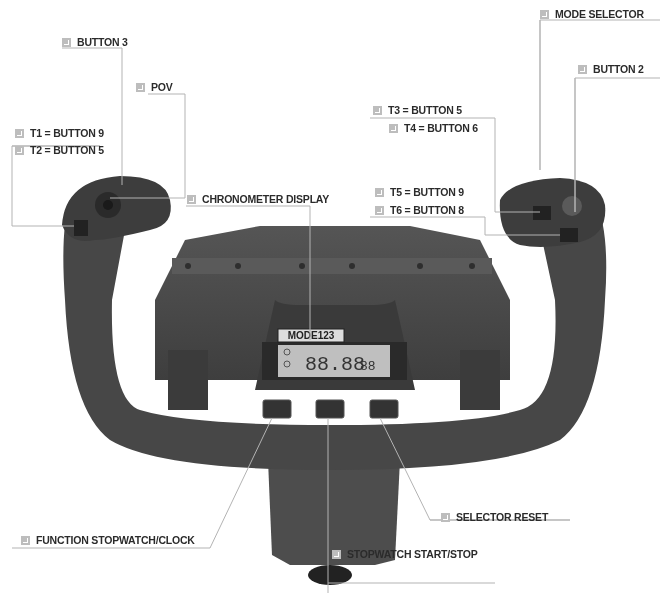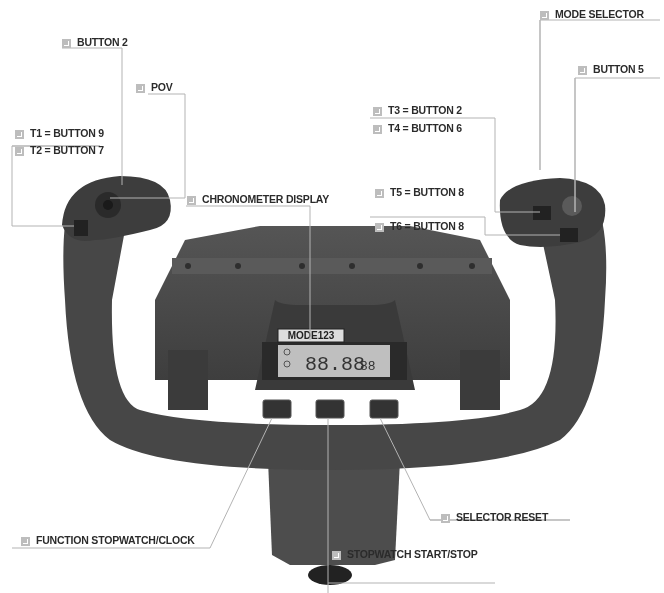--- a/index.html
+++ b/index.html
@@ -1,18 +1,18 @@
 <!DOCTYPE html>
 <html><head>
 <meta charset="utf-8">
 <style>
   html, body { margin:0; padding:0; background:#fff; }
   body { width:664px; height:593px; position:relative; overflow:hidden; font-family:"Liberation Sans", sans-serif; }
   #stage { position:absolute; left:0; top:0; width:664px; height:593px; }
-  .label { position:absolute; display:flex; align-items:flex-end; gap:6px; font-size:10.5px; font-weight:bold; color:#2b2b2b; letter-spacing:-0.2px; white-space:nowrap; }
+  .label { position:absolute; display:flex; align-items:center; gap:6px; font-size:10.5px; font-weight:bold; color:#2b2b2b; letter-spacing:-0.2px; white-space:nowrap; }
   .label .ico { width:9px; height:9px; background:#bdbdbd; position:relative; display:inline-block; }
   .label .ico::after { content:""; position:absolute; left:2px; top:2px; width:4px; height:4px; border-right:1px solid #fff; border-bottom:1px solid #fff; }
   svg { position:absolute; left:0; top:0; }
 </style>
 </head>
 <body>
 
 <div id="stage">
   <svg width="664" height="593" viewBox="0 0 664 593">
     <defs>
@@ -76,59 +76,59 @@
       <polyline points="370,217 485,217 485,235 560,235"></polyline>
       <polyline points="12,548 210,548 272,418"></polyline>
       <polyline points="430,520 570,520 430,520 380,418"></polyline>
       <polyline points="328,600 328,418"></polyline>
       <polyline points="328,583 495,583"></polyline>
     </g>
   </svg>
 
   <div class="label" style="left:62px;top:36px">
       <span class="ico"></span>
-      <span>BUTTON 2</span>
+      <span>BUTTON 3</span>
     </div>
   <div class="label" style="left:136px;top:81px">
       <span class="ico"></span>
       <span>POV</span>
     </div>
   <div class="label" style="left:15px;top:127px">
       <span class="ico"></span>
       <span>T1 = BUTTON 9</span>
     </div>
   <div class="label" style="left:15px;top:144px">
       <span class="ico"></span>
-      <span>T2 = BUTTON 7</span>
+      <span>T2 = BUTTON 5</span>
     </div>
   <div class="label" style="left:187px;top:193px">
       <span class="ico"></span>
       <span>CHRONOMETER DISPLAY</span>
     </div>
   <div class="label" style="left:540px;top:8px">
       <span class="ico"></span>
       <span>MODE SELECTOR</span>
     </div>
   <div class="label" style="left:578px;top:63px">
       <span class="ico"></span>
-      <span>BUTTON 5</span>
+      <span>BUTTON 2</span>
     </div>
   <div class="label" style="left:373px;top:104px">
       <span class="ico"></span>
-      <span>T3 = BUTTON 2</span>
+      <span>T3 = BUTTON 5</span>
     </div>
-  <div class="label" style="left:373px;top:122px">
+  <div class="label" style="left:389px;top:122px">
       <span class="ico"></span>
       <span>T4 = BUTTON 6</span>
     </div>
   <div class="label" style="left:375px;top:186px">
       <span class="ico"></span>
-      <span>T5 = BUTTON 8</span>
+      <span>T5 = BUTTON 9</span>
     </div>
-  <div class="label" style="left:375px;top:220px">
+  <div class="label" style="left:375px;top:204px">
       <span class="ico"></span>
       <span>T6 = BUTTON 8</span>
     </div>
   <div class="label" style="left:21px;top:534px">
       <span class="ico"></span>
       <span>FUNCTION STOPWATCH/CLOCK</span>
     </div>
   <div class="label" style="left:441px;top:511px">
       <span class="ico"></span>
       <span>SELECTOR RESET</span>

